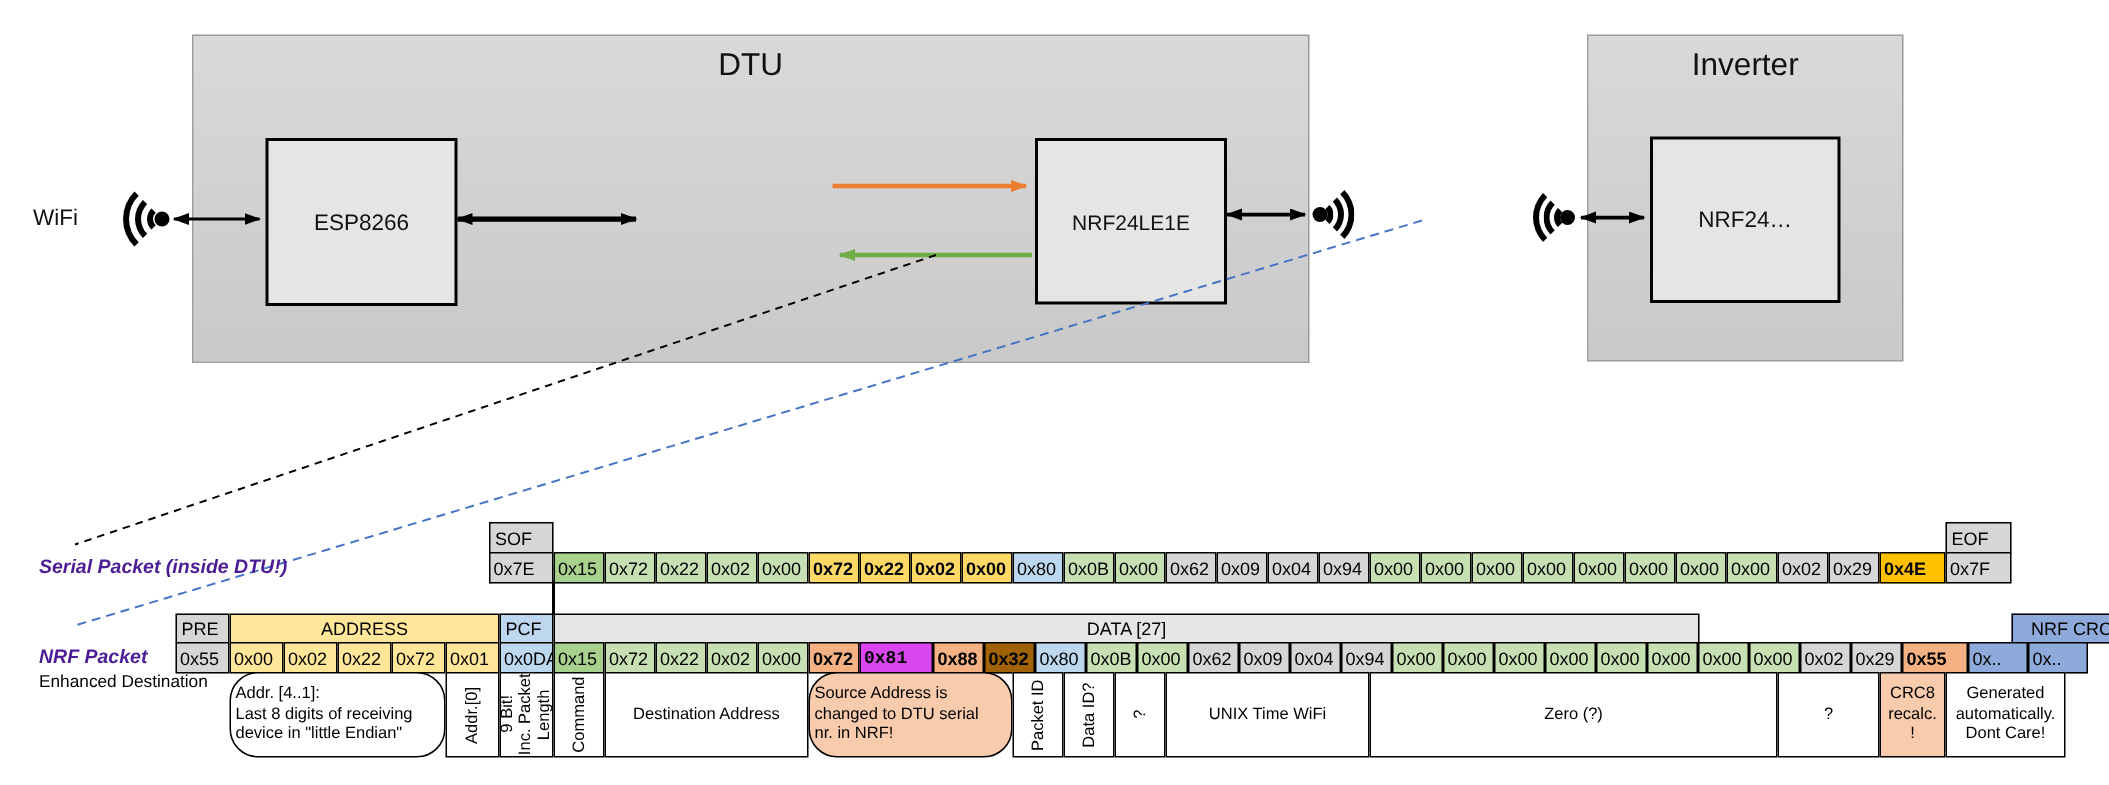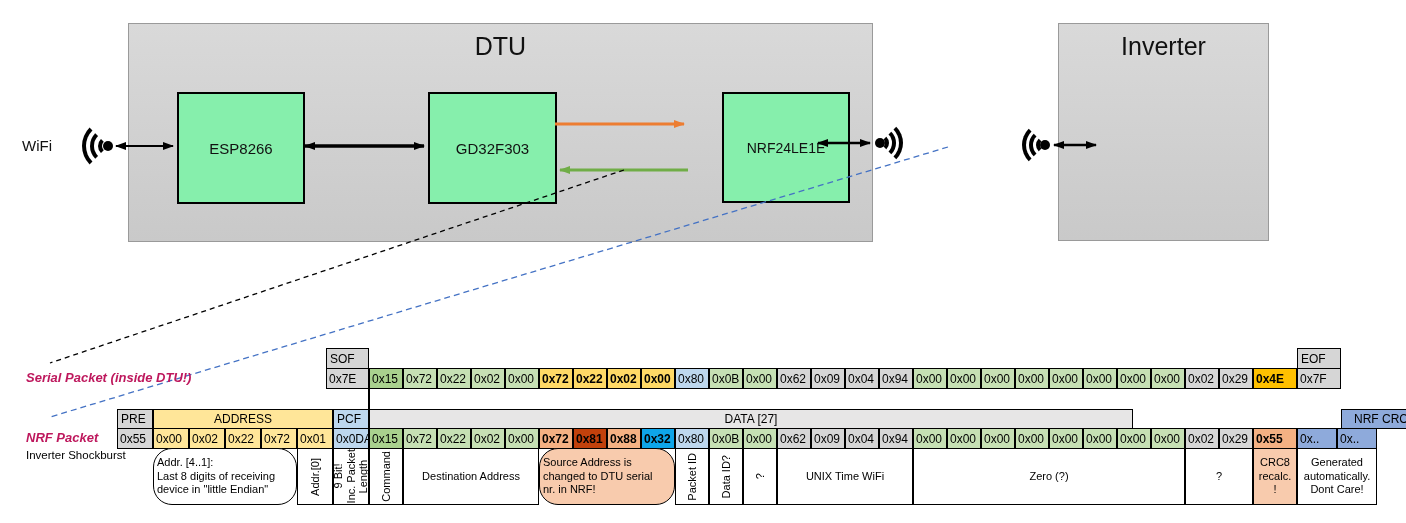--- a/index.html
+++ b/index.html
@@ -1,32 +1,32 @@
 <!DOCTYPE html>
 <html><head>
 <meta charset="utf-8">
 <style>
   html,body{margin:0;padding:0;}
   body{font-family:"Liberation Sans",sans-serif;background:#fff;}
   #canvas{position:relative;width:1406px;height:523px;background:#fff;overflow:hidden;}
 
   
   .container-box{position:absolute;background:linear-gradient(180deg,#d9d9d9 0%,#c9c9c9 100%);border:1px solid #9a9a9a;}
-  .container-title{position:absolute;top:8px;left:0;width:100%;text-align:center;font-size:25px;color:#111;}
-  .chip-box{position:absolute;background:#86efac;border:2px solid #000;display:flex;align-items:center;justify-content:center;font-size:15px;color:#111;}
-  .chip-small{font-size:14px;margin-left:32px;}
+  .container-title{position:absolute;top:8px;left:0;width:100%;text-align:center;font-size:21px;color:#111;}
+  .chip-box{position:absolute;background:#e5e5e5;border:2px solid #000;display:flex;align-items:center;justify-content:center;font-size:15px;color:#111;}
+  .chip-small{font-size:14px;}
   .wifi-label{position:absolute;font-size:15px;color:#111;}
   .ring{position:absolute;border:4px solid transparent;border-radius:50%;box-sizing:border-box;}
   .ring.open-left{border-left-color:#000;}
   .ring.open-right{border-right-color:#000;}
   .wifi-dot{position:absolute;width:10px;height:10px;background:#000;border-radius:50%;}
   #svg-layer{position:absolute;left:0;top:0;pointer-events:none;}
 
   
-  .row-label{position:absolute;font-size:13px;font-weight:bold;font-style:italic;color:#be185d;white-space:nowrap;}
+  .row-label{position:absolute;font-size:13px;font-weight:bold;font-style:italic;color:#4c1d95;white-space:nowrap;}
   .sub-label{position:absolute;font-size:11.5px;color:#000;white-space:nowrap;}
   .byte-row{position:absolute;display:flex;}
   #serial-row{left:326px;top:368px;}
   #nrf-row{left:117px;top:428px;}
   .cell{box-sizing:border-box;height:21px;border:1px solid #000;display:flex;align-items:center;padding-left:2px;font-size:12px;color:#000;flex:0 0 auto;overflow:hidden;}
   .cell.bold{font-weight:bold;}
   .hdr{position:absolute;box-sizing:border-box;height:21px;border:1px solid #000;font-size:12px;color:#000;display:flex;align-items:center;overflow:hidden;}
   .hdr.serial{top:348px;}
   .hdr.nrf{top:409px;height:20px;}
   .hdr.left{justify-content:flex-start;padding-left:3px;}
@@ -46,25 +46,25 @@
     <div class="container-title">DTU</div>
   </div>
 
   <div class="container-box" style="left:1058px;top:23px;width:209px;height:216px;">
     <div class="container-title">Inverter</div>
   </div>
 
   <div class="chip-box" style="left:177px;top:92px;width:124px;height:108px;">
       <span>ESP8266</span>
     </div>
-  <div class="chip-box" style="left:428px;top:92px;width:125px;height:108px;">
-      <span>GD32F303</span>
-    </div>
   <div class="chip-box chip-small" style="left:690px;top:92px;width:124px;height:107px;">
       <span>NRF24LE1E</span>
+    </div>
+  <div class="chip-box" style="left:1100px;top:91px;width:123px;height:107px;">
+      <span>NRF24…</span>
     </div>
 
   <div class="wifi-label" style="left:22px;top:137px;">WiFi</div>
 
   <div>
     <div class="ring open-left" style="left:98px;top:136px;width:20px;height:20px;"></div>
     <div class="ring open-left" style="left:90px;top:128px;width:36px;height:36px;"></div>
     <div class="ring open-left" style="left:82px;top:120px;width:52px;height:52px;"></div>
     <div class="wifi-dot" style="left:103px;top:141px;"></div>
   </div>
@@ -100,21 +100,21 @@
     <line x1="555" y1="124" x2="684" y2="124" stroke="#ed7d31" stroke-width="3" marker-end="url(#ah-o)"></line>
     <line x1="688" y1="170" x2="560" y2="170" stroke="#70ad47" stroke-width="3" marker-end="url(#ah-g)"></line>
     <line x1="818" y1="143" x2="870" y2="143" stroke="#000" stroke-width="2.5" marker-start="url(#ah-k)" marker-end="url(#ah-k)"></line>
     <line x1="1054" y1="145" x2="1096" y2="145" stroke="#000" stroke-width="2.5" marker-start="url(#ah-k)" marker-end="url(#ah-k)"></line>
     <line x1="624" y1="170" x2="50" y2="363" stroke="#000" stroke-width="1.3" stroke-dasharray="5 4"></line>
     <line x1="948" y1="147" x2="50" y2="417" stroke="#4472c4" stroke-width="1.3" stroke-dasharray="6 4"></line>
   </svg>
 
   <div class="row-label" style="left:26px;top:370px;">Serial Packet (inside DTU!)</div>
   <div class="row-label" style="left:26px;top:430px;">NRF Packet</div>
-  <div class="sub-label" style="left:26px;top:449px;">Inverter Shockburst</div>
+  <div class="sub-label" style="left:26px;top:449px;">Enhanced Destination</div>
 
   <div id="headers-layer">
       <div class="hdr serial left" style="left: 326px; width: 43px; background: rgb(214, 214, 214);">SOF</div>
       <div class="hdr serial left" style="left: 1297px; width: 44px; background: rgb(214, 214, 214);">EOF</div>
       <div class="hdr nrf left" style="left: 117px; width: 36px; background: rgb(214, 214, 214);">PRE</div>
       <div class="hdr nrf center" style="left: 153px; width: 180px; background: rgb(255, 230, 153);">ADDRESS</div>
       <div class="hdr nrf left" style="left: 333px; width: 36px; background: rgb(189, 215, 238);">PCF</div>
       <div class="hdr nrf center" style="left: 369px; width: 764px; background: rgb(231, 230, 230);">DATA [27]</div>
       <div class="hdr nrf center" style="left: 1341px; width: 80px; background: rgb(142, 170, 219);">NRF CRC</div>
     </div>
@@ -156,23 +156,23 @@
       <div class="cell" style="width: 36px; background: rgb(255, 230, 153);">0x22</div>
       <div class="cell" style="width: 36px; background: rgb(255, 230, 153);">0x72</div>
       <div class="cell" style="width: 36px; background: rgb(255, 230, 153);">0x01</div>
       <div class="cell" style="width: 36px; background: rgb(189, 215, 238);">0x0DA</div>
       <div class="cell" style="width: 34px; background: rgb(169, 209, 142);">0x15</div>
       <div class="cell" style="width: 34px; background: rgb(198, 224, 180);">0x72</div>
       <div class="cell" style="width: 34px; background: rgb(198, 224, 180);">0x22</div>
       <div class="cell" style="width: 34px; background: rgb(198, 224, 180);">0x02</div>
       <div class="cell" style="width: 34px; background: rgb(198, 224, 180);">0x00</div>
       <div class="cell bold" style="width: 34px; background: rgb(244, 177, 131);">0x72</div>
-      <div class="cell bold" style="width: 34px; background: #c2410c;">0x81</div>
+      <div class="cell bold" style="width: 49px; background: #d946ef; font-family: Liberation Mono, monospace;">0x81</div>
       <div class="cell bold" style="width: 34px; background: rgb(244, 177, 131);">0x88</div>
-      <div class="cell bold" style="width: 34px; background: #0ea5e9;">0x32</div>
+      <div class="cell bold" style="width: 34px; background: #a16207;">0x32</div>
       <div class="cell" style="width: 34px; background: rgb(189, 215, 238);">0x80</div>
       <div class="cell" style="width: 34px; background: rgb(198, 224, 180);">0x0B</div>
       <div class="cell" style="width: 34px; background: rgb(198, 224, 180);">0x00</div>
       <div class="cell" style="width: 34px; background: rgb(214, 214, 214);">0x62</div>
       <div class="cell" style="width: 34px; background: rgb(214, 214, 214);">0x09</div>
       <div class="cell" style="width: 34px; background: rgb(214, 214, 214);">0x04</div>
       <div class="cell" style="width: 34px; background: rgb(214, 214, 214);">0x94</div>
       <div class="cell" style="width: 34px; background: rgb(198, 224, 180);">0x00</div>
       <div class="cell" style="width: 34px; background: rgb(198, 224, 180);">0x00</div>
       <div class="cell" style="width: 34px; background: rgb(198, 224, 180);">0x00</div>

